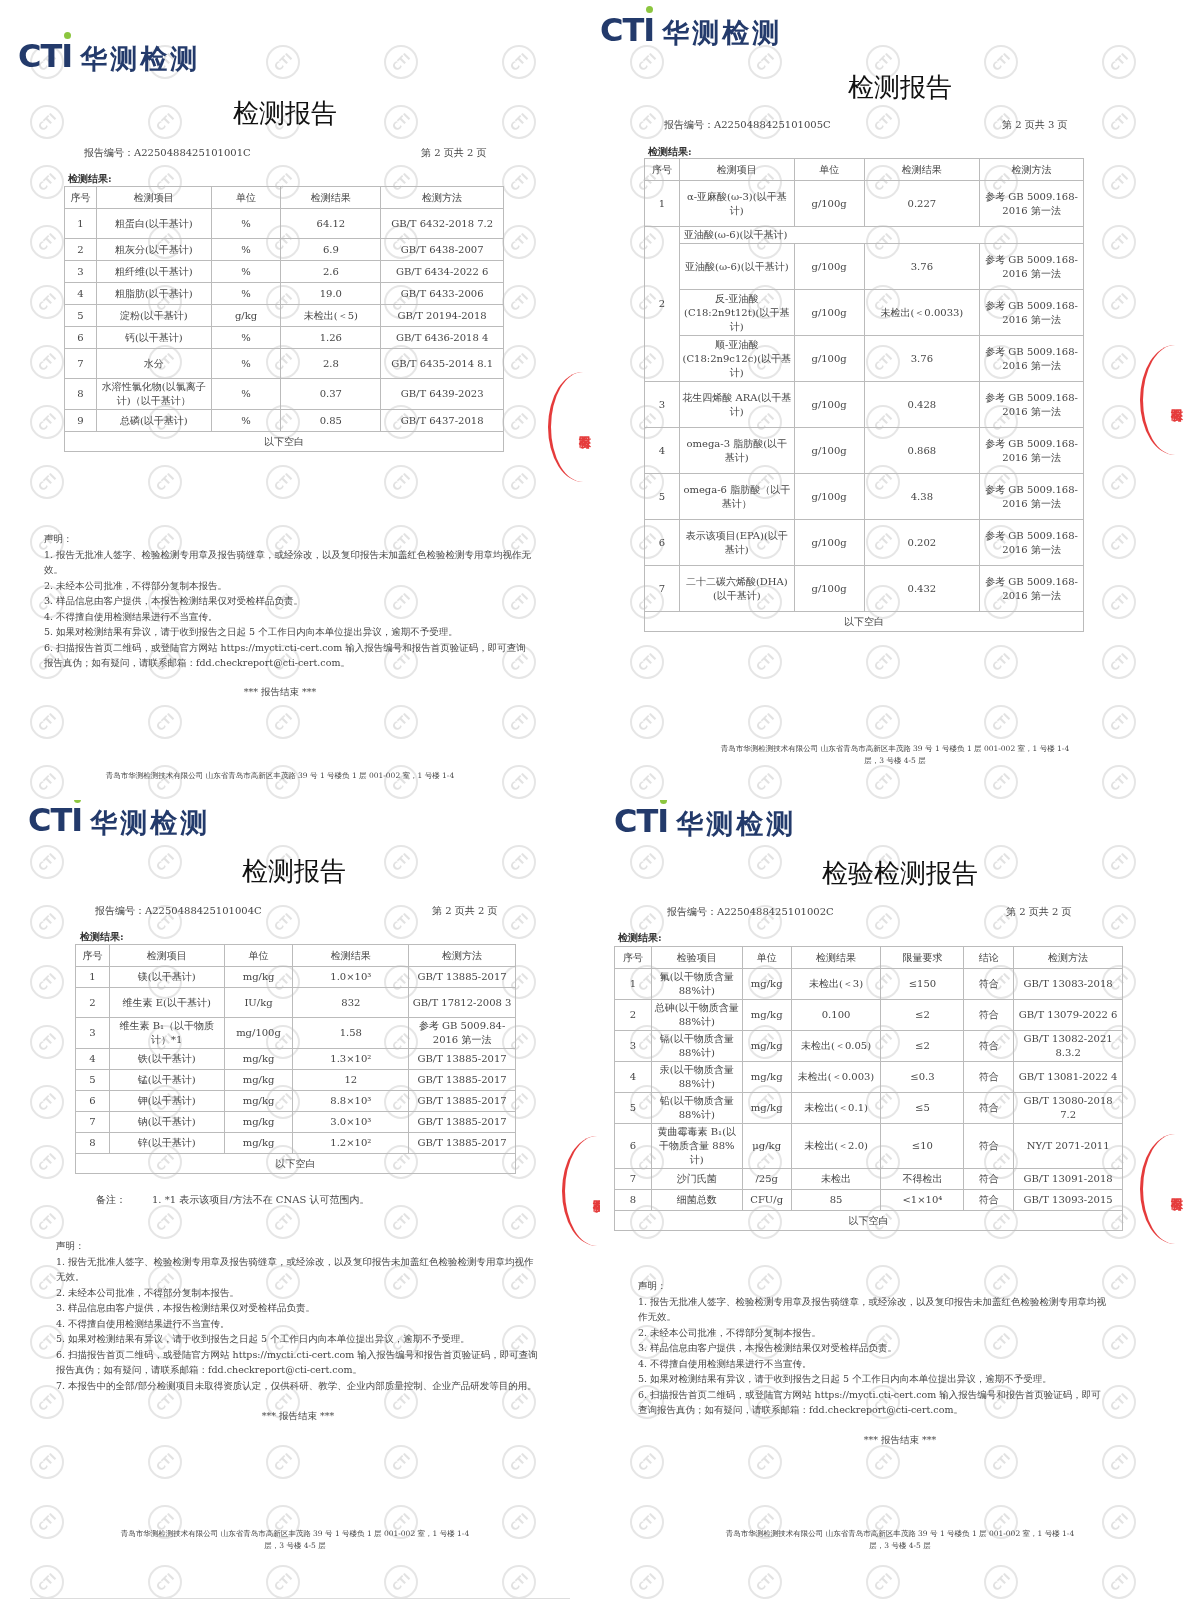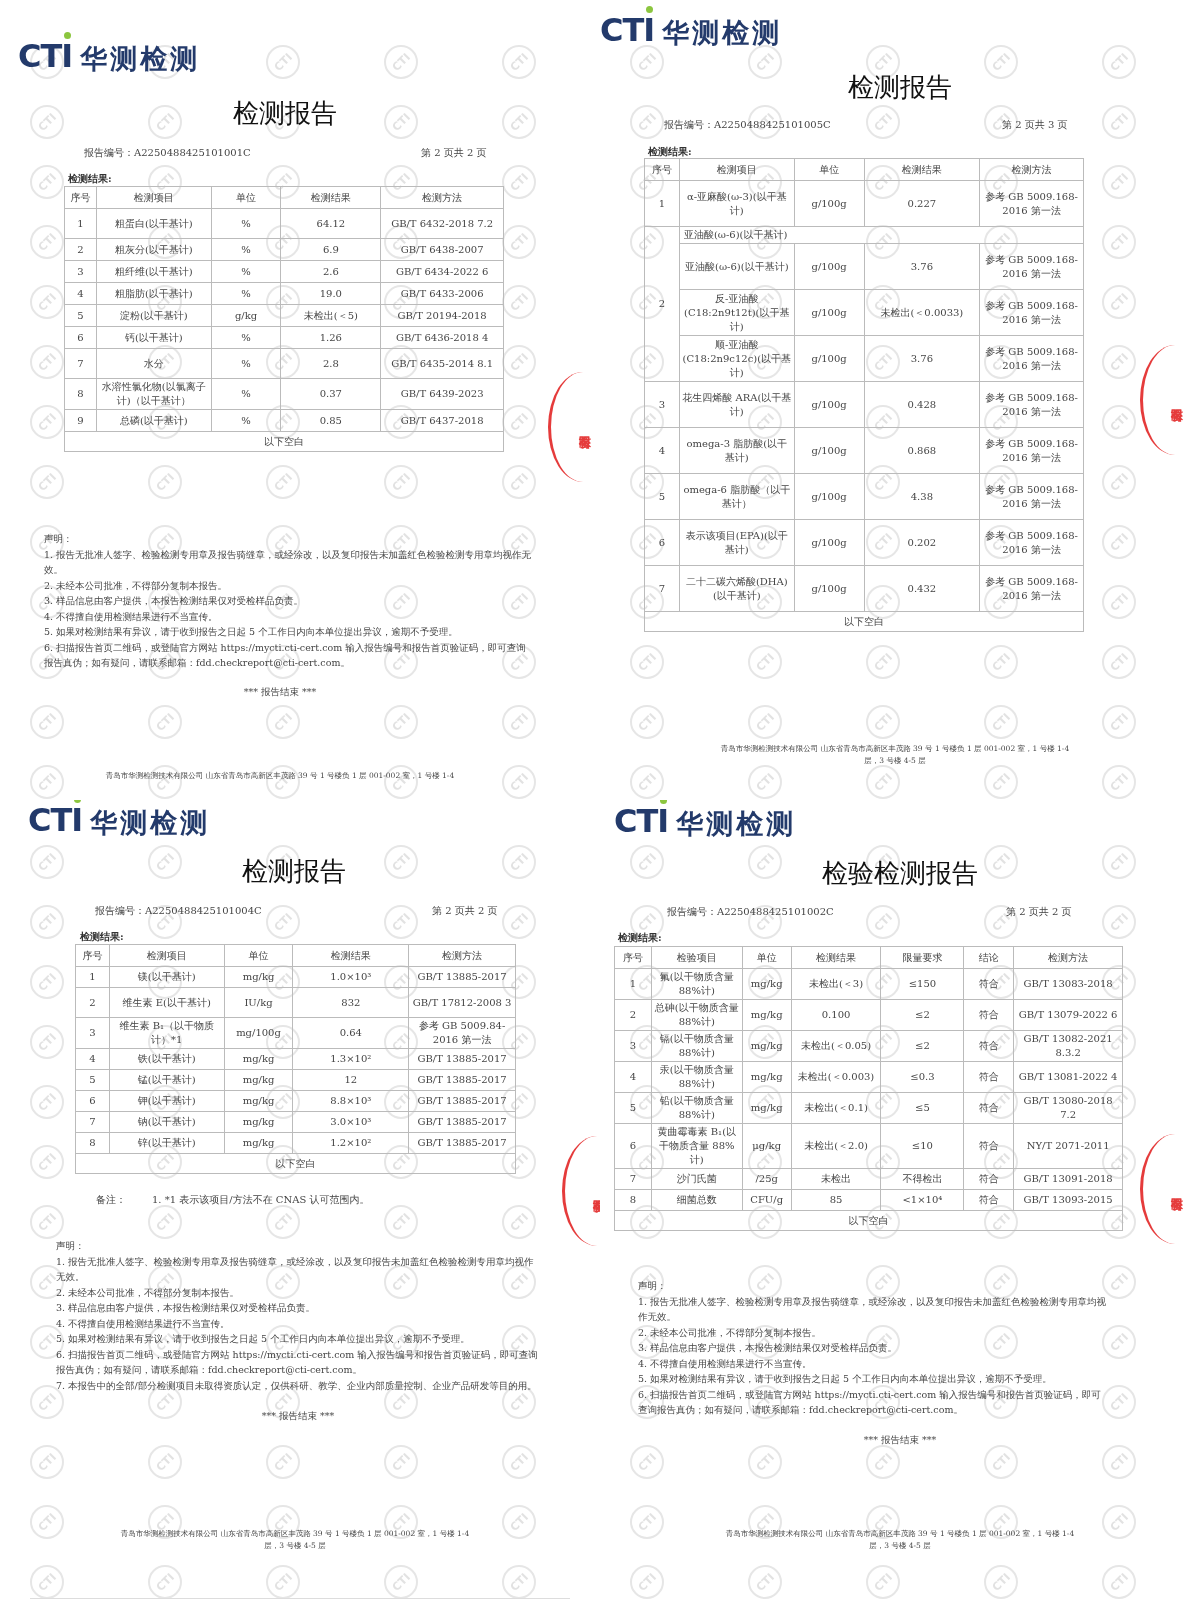--- a/index.html
+++ b/index.html
@@ -499,21 +499,21 @@
           <td>2</td>
           <td>维生素 E(以干基计)</td>
           <td>IU/kg</td>
           <td>832</td>
           <td>GB/T 17812-2008 3</td>
         </tr>
         <tr style="height: 30px;">
           <td>3</td>
           <td>维生素 B₁（以干物质计）*1</td>
           <td>mg/100g</td>
-          <td>0.64</td>
+          <td>1.58</td>
           <td>参考 GB 5009.84-2016 第一法</td>
         </tr>
         <tr style="height: 21px;">
           <td>4</td>
           <td>铁(以干基计)</td>
           <td>mg/kg</td>
           <td>1.3×10²</td>
           <td>GB/T 13885-2017</td>
         </tr>
         <tr style="height: 21px;">

